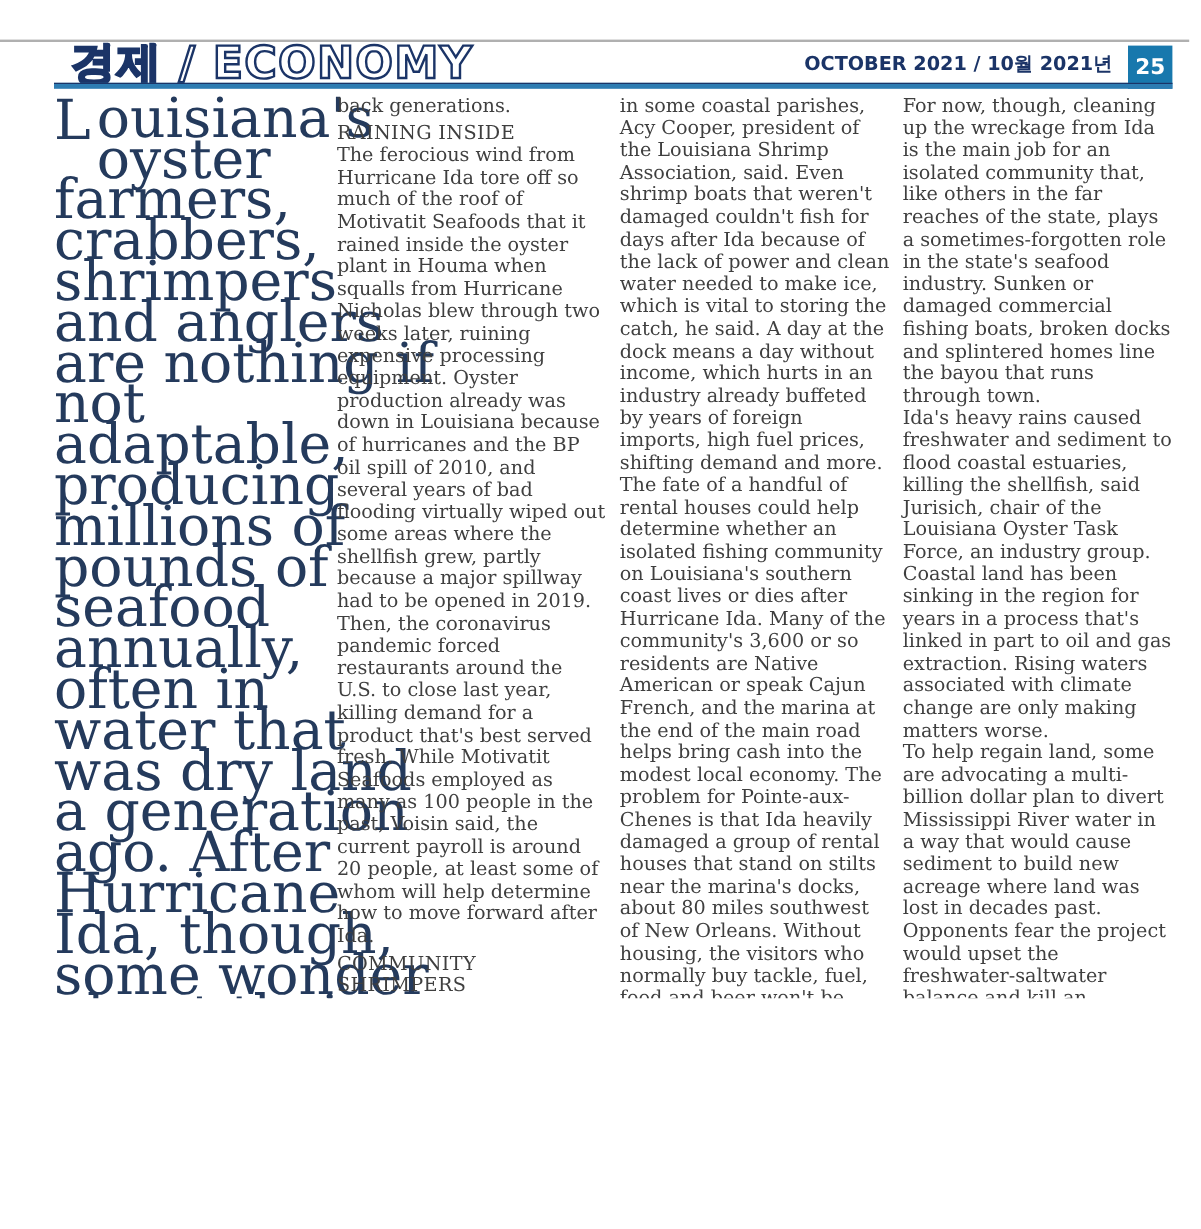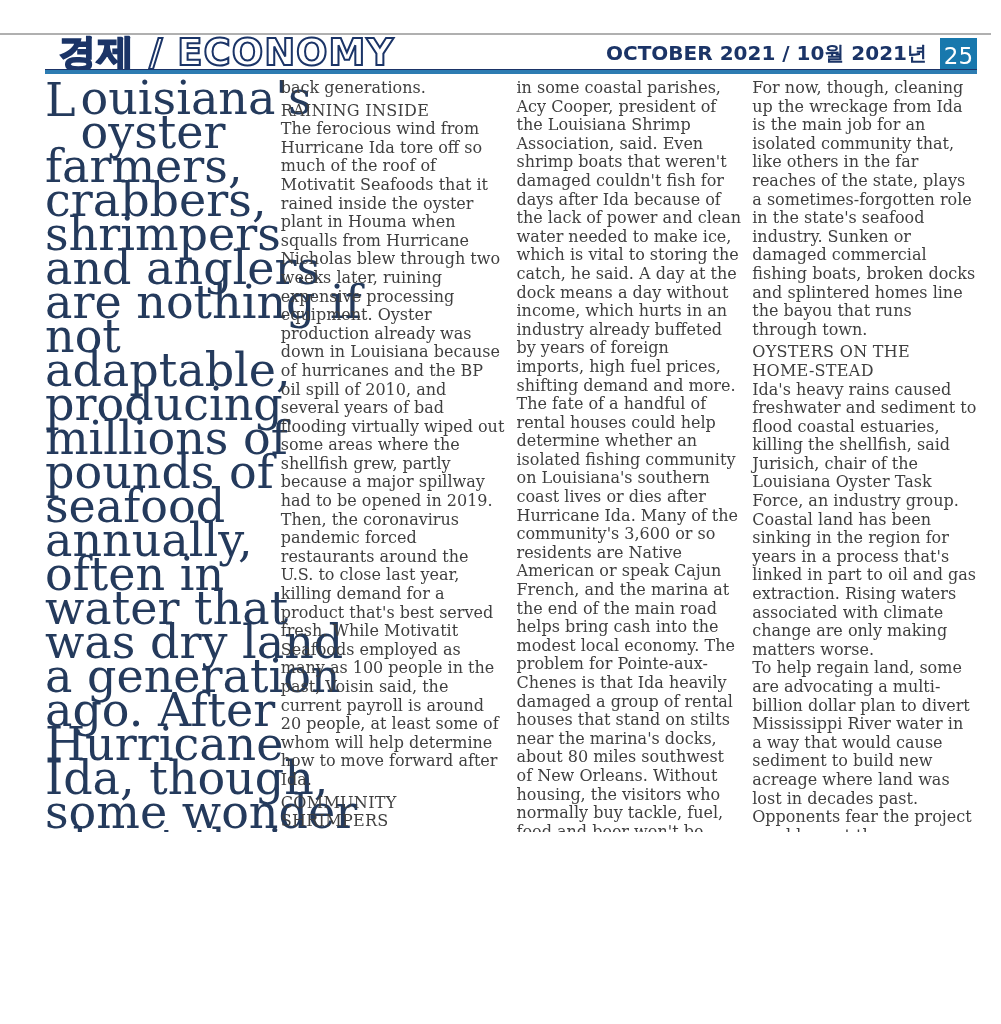--- a/index.html
+++ b/index.html
@@ -19,26 +19,26 @@
     font-family:"DejaVu Sans", sans-serif; font-weight:bold;
     font-size:37px; letter-spacing:1px; line-height:34px;
     color:#ffffff;
     -webkit-text-stroke:2px var(--navy,#1e3c74);
     text-shadow:0 0 1px #7fb2d6;
     margin-left:14px; white-space:nowrap;
   }
   .issue-date {
     margin-left:auto;
     font-family:"DejaVu Sans", sans-serif; font-weight:bold;
-    font-size:20px; color:var(--navy,#1e3c74); white-space:nowrap;
+    font-size:16px; color:var(--navy,#1e3c74); white-space:nowrap;
   }
   .page-box {
     width:37px; height:36px; margin-left:13px; flex:0 0 auto;
     background:var(--page-box-blue,#1878ad); color:#ffffff;
-    font-family:"DejaVu Sans", sans-serif; font-weight:normal; font-size:23px;
+    font-family:"DejaVu Sans", sans-serif; font-weight:bold; font-size:18px;
     display:flex; align-items:center; justify-content:center;
     position:relative; top:3px;
   }
   .rule {
     position:absolute; top:69px; left:45px; width:932px; height:5px;
     background:var(--accent-blue,#2d7cb2);
     border-top:1px solid var(--navy,#1e3c74);
     box-sizing:border-box;
   }
   .columns {
@@ -84,18 +84,17 @@
         <div class="block heading">COMMUNITY SHRIMPERS</div>
         <div class="block para">There, dozens of shrimp boats were sunk or damaged at a commercial marina off Bay Lanaux; workers tried to salvage one at dockside the day before Hurricane Nicholas followed Ida.</div>
         <div class="block para">About half the shrimping fleet was destroyed by Ida</div>
       </div>
       <div class="column">
         <div class="block para">in some coastal parishes, Acy Cooper, president of the Louisiana Shrimp Association, said. Even shrimp boats that weren't damaged couldn't fish for days after Ida because of the lack of power and clean water needed to make ice, which is vital to storing the catch, he said. A day at the dock means a day without income, which hurts in an industry already buffeted by years of foreign imports, high fuel prices, shifting demand and more.</div>
         <div class="block para">The fate of a handful of rental houses could help determine whether an isolated fishing community on Louisiana's southern coast lives or dies after Hurricane Ida. Many of the community's 3,600 or so residents are Native American or speak Cajun French, and the marina at the end of the main road helps bring cash into the modest local economy. The problem for Pointe-aux-Chenes is that Ida heavily damaged a group of rental houses that stand on stilts near the marina's docks, about 80 miles southwest of New Orleans. Without housing, the visitors who normally buy tackle, fuel, food and beer won't be around for a while to contribute to the community's economy, which needs every penny it can get.</div>
       </div>
       <div class="column">
         <div class="block para">For now, though, cleaning up the wreckage from Ida is the main job for an isolated community that, like others in the far reaches of the state, plays a sometimes-forgotten role in the state's seafood industry. Sunken or damaged commercial fishing boats, broken docks and splintered homes line the bayou that runs through town.</div>
-        <div class="block heading">OYSTERS ON THE HOME-STEAD</div>
         <div class="block para">Ida's heavy rains caused freshwater and sediment to flood coastal estuaries, killing the shellfish, said Jurisich, chair of the Louisiana Oyster Task Force, an industry group. Coastal land has been sinking in the region for years in a process that's linked in part to oil and gas extraction. Rising waters associated with climate change are only making matters worse.</div>
         <div class="block para">To help regain land, some are advocating a multi-billion dollar plan to divert Mississippi River water in a way that would cause sediment to build new acreage where land was lost in decades past. Opponents fear the project would upset the freshwater-saltwater balance and kill an industry that's already teetering; an initial federal review found the benefit would outweigh harm to the seafood industry.</div>
       </div>
     </div>
 </div>
 
 </body></html>

